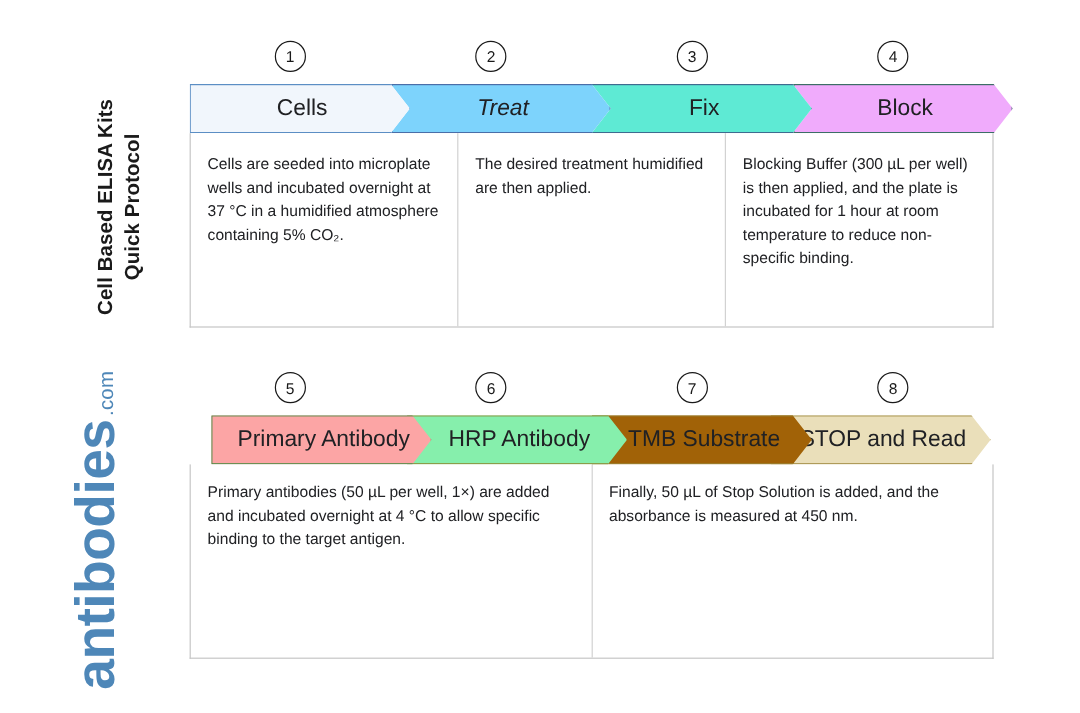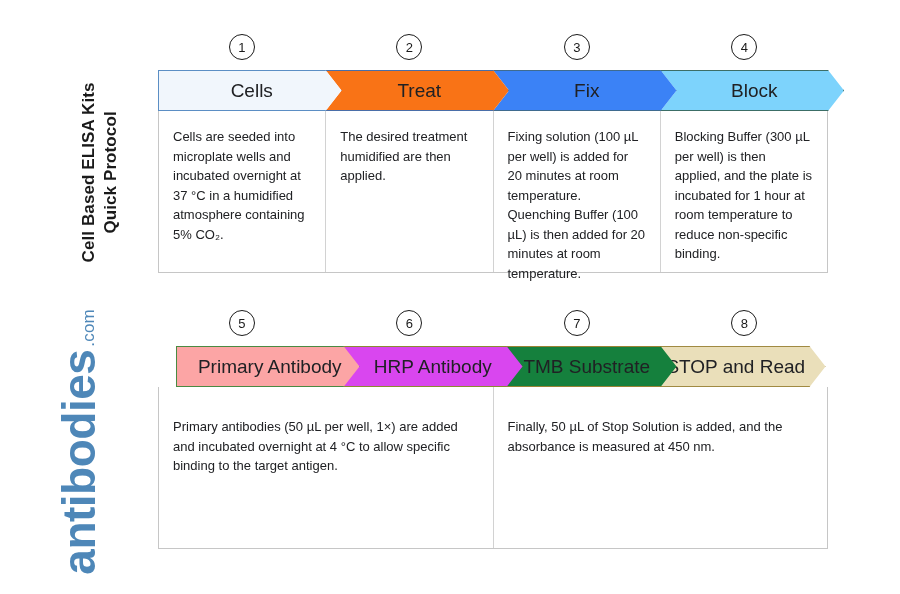--- a/index.html
+++ b/index.html
@@ -135,21 +135,21 @@
     display: flex;
     align-items: flex-start;
     justify-content: center;
     text-align: left;
     font-size: 13px;
     line-height: 1.5;
     color: #202124;
   }
   .desc-cell:last-child { border-right: none; }
   .desc-cell p { margin: 0; }
-  .desc-row-2 .desc-cell { align-items: flex-start; padding-top: 30px; }
+  .desc-row-2 .desc-cell { align-items: flex-start; padding-top: 13px; }
 </style>
 </head>
 <body>
 
 <div class="side-title">Cell Based ELISA Kits
 Quick Protocol</div>
 
 <div class="brand">
   <span class="brand-main">antibodies</span>
   <span class="brand-tld">.com</span>
@@ -167,39 +167,36 @@
         <span>3</span>
       </div>
       <div class="num-circle" style="left: 573.25px;">
         <span>4</span>
       </div>
     </div>
   <div class="chev-band">
       <div class="chev" style="left: 0px; width: 183.5px; background: rgb(241, 246, 252); border: 1.3px solid rgb(91, 142, 196); z-index: 10; clip-path: polygon(0px 0px, 167.5px 0px, 183.5px 50%, 167.5px 100%, 0px 100%);">
         <span class="chev-inner">Cells</span>
       </div>
-      <div class="chev" style="left: 167.5px; width: 183.5px; background: #f97316; border: 1.3px solid rgb(74, 110, 168); z-index: 9; clip-path: polygon(0px 0px, 167.5px 0px, 183.5px 50%, 167.5px 100%, 0px 100%, 16px 50%);">
+      <div class="chev" style="left: 167.5px; width: 183.5px; background: #7dd3fc; border: 1.3px solid rgb(74, 110, 168); z-index: 9; clip-path: polygon(0px 0px, 167.5px 0px, 183.5px 50%, 167.5px 100%, 0px 100%, 16px 50%); font-style: italic;">
         <span class="chev-inner">Treat</span>
       </div>
-      <div class="chev" style="left: 335px; width: 183.5px; background: #3b82f6; border: 1.3px solid rgb(63, 107, 143); z-index: 8; clip-path: polygon(0px 0px, 167.5px 0px, 183.5px 50%, 167.5px 100%, 0px 100%, 16px 50%);">
+      <div class="chev" style="left: 335px; width: 183.5px; background: #5eead4; border: 1.3px solid rgb(63, 107, 143); z-index: 8; clip-path: polygon(0px 0px, 167.5px 0px, 183.5px 50%, 167.5px 100%, 0px 100%, 16px 50%);">
         <span class="chev-inner">Fix</span>
       </div>
-      <div class="chev" style="left: 502.5px; width: 183.5px; background: #7dd3fc; border: 1.3px solid rgb(60, 110, 102); z-index: 7; clip-path: polygon(0px 0px, 167.5px 0px, 183.5px 50%, 167.5px 100%, 0px 100%, 16px 50%);">
+      <div class="chev" style="left: 502.5px; width: 183.5px; background: #f0abfc; border: 1.3px solid rgb(60, 110, 102); z-index: 7; clip-path: polygon(0px 0px, 167.5px 0px, 183.5px 50%, 167.5px 100%, 0px 100%, 16px 50%);">
         <span class="chev-inner">Block</span>
       </div>
     </div>
   <div class="desc-band">
       <div class="desc-cell">
         <p>Cells are seeded into microplate wells and incubated overnight at 37 °C in a humidified atmosphere containing 5% CO₂.</p>
       </div>
       <div class="desc-cell">
         <p>The desired treatment humidified are then applied.</p>
-      </div>
-      <div class="desc-cell">
-        <p>Fixing solution (100 µL per well) is added for 20 minutes at room temperature. Quenching Buffer (100 µL) is then added for 20 minutes at room temperature.</p>
       </div>
       <div class="desc-cell">
         <p>Blocking Buffer (300 µL per well) is then applied, and the plate is incubated for 1 hour at room temperature to reduce non-specific binding.</p>
       </div>
     </div>
 </div>
 
 <div class="flow-row row-2">
   <div class="numbers">
       <div class="num-circle" style="left: 70.75px;">
@@ -212,24 +209,24 @@
         <span>7</span>
       </div>
       <div class="num-circle" style="left: 573.25px;">
         <span>8</span>
       </div>
     </div>
   <div class="chev-band">
       <div class="chev" style="left: 18px; width: 183.5px; background: #fca5a5; border: 1.3px solid rgb(74, 138, 66); z-index: 10; clip-path: polygon(0px 0px, 167.5px 0px, 183.5px 50%, 167.5px 100%, 0px 100%);">
         <span class="chev-inner">Primary Antibody</span>
       </div>
-      <div class="chev" style="left: 181px; width: 183.5px; background: #d946ef; border: 1.3px solid rgb(139, 138, 51); z-index: 9; clip-path: polygon(0px 0px, 167.5px 0px, 183.5px 50%, 167.5px 100%, 0px 100%, 16px 50%);">
+      <div class="chev" style="left: 181px; width: 183.5px; background: #86efac; border: 1.3px solid rgb(139, 138, 51); z-index: 9; clip-path: polygon(0px 0px, 167.5px 0px, 183.5px 50%, 167.5px 100%, 0px 100%, 16px 50%);">
         <span class="chev-inner">HRP Antibody</span>
       </div>
-      <div class="chev" style="left: 335px; width: 183.5px; background: #15803d; border: 1.3px solid rgb(154, 131, 52); z-index: 8; clip-path: polygon(0px 0px, 167.5px 0px, 183.5px 50%, 167.5px 100%, 0px 100%, 16px 50%);">
+      <div class="chev" style="left: 335px; width: 183.5px; background: #a16207; border: 1.3px solid rgb(154, 131, 52); z-index: 8; clip-path: polygon(0px 0px, 167.5px 0px, 183.5px 50%, 167.5px 100%, 0px 100%, 16px 50%);">
         <span class="chev-inner">TMB Substrate</span>
       </div>
       <div class="chev" style="left: 484px; width: 183.5px; background: rgb(234, 223, 186); border: 1.3px solid rgb(160, 138, 66); z-index: 7; clip-path: polygon(0px 0px, 167.5px 0px, 183.5px 50%, 167.5px 100%, 0px 100%, 16px 50%);">
         <span class="chev-inner">STOP and Read</span>
       </div>
     </div>
   <div class="desc-band desc-row-2">
       <div class="desc-cell">
         <p>Primary antibodies (50 µL per well, 1×) are added and incubated overnight at 4 °C to allow specific binding to the target antigen.</p>
       </div>

